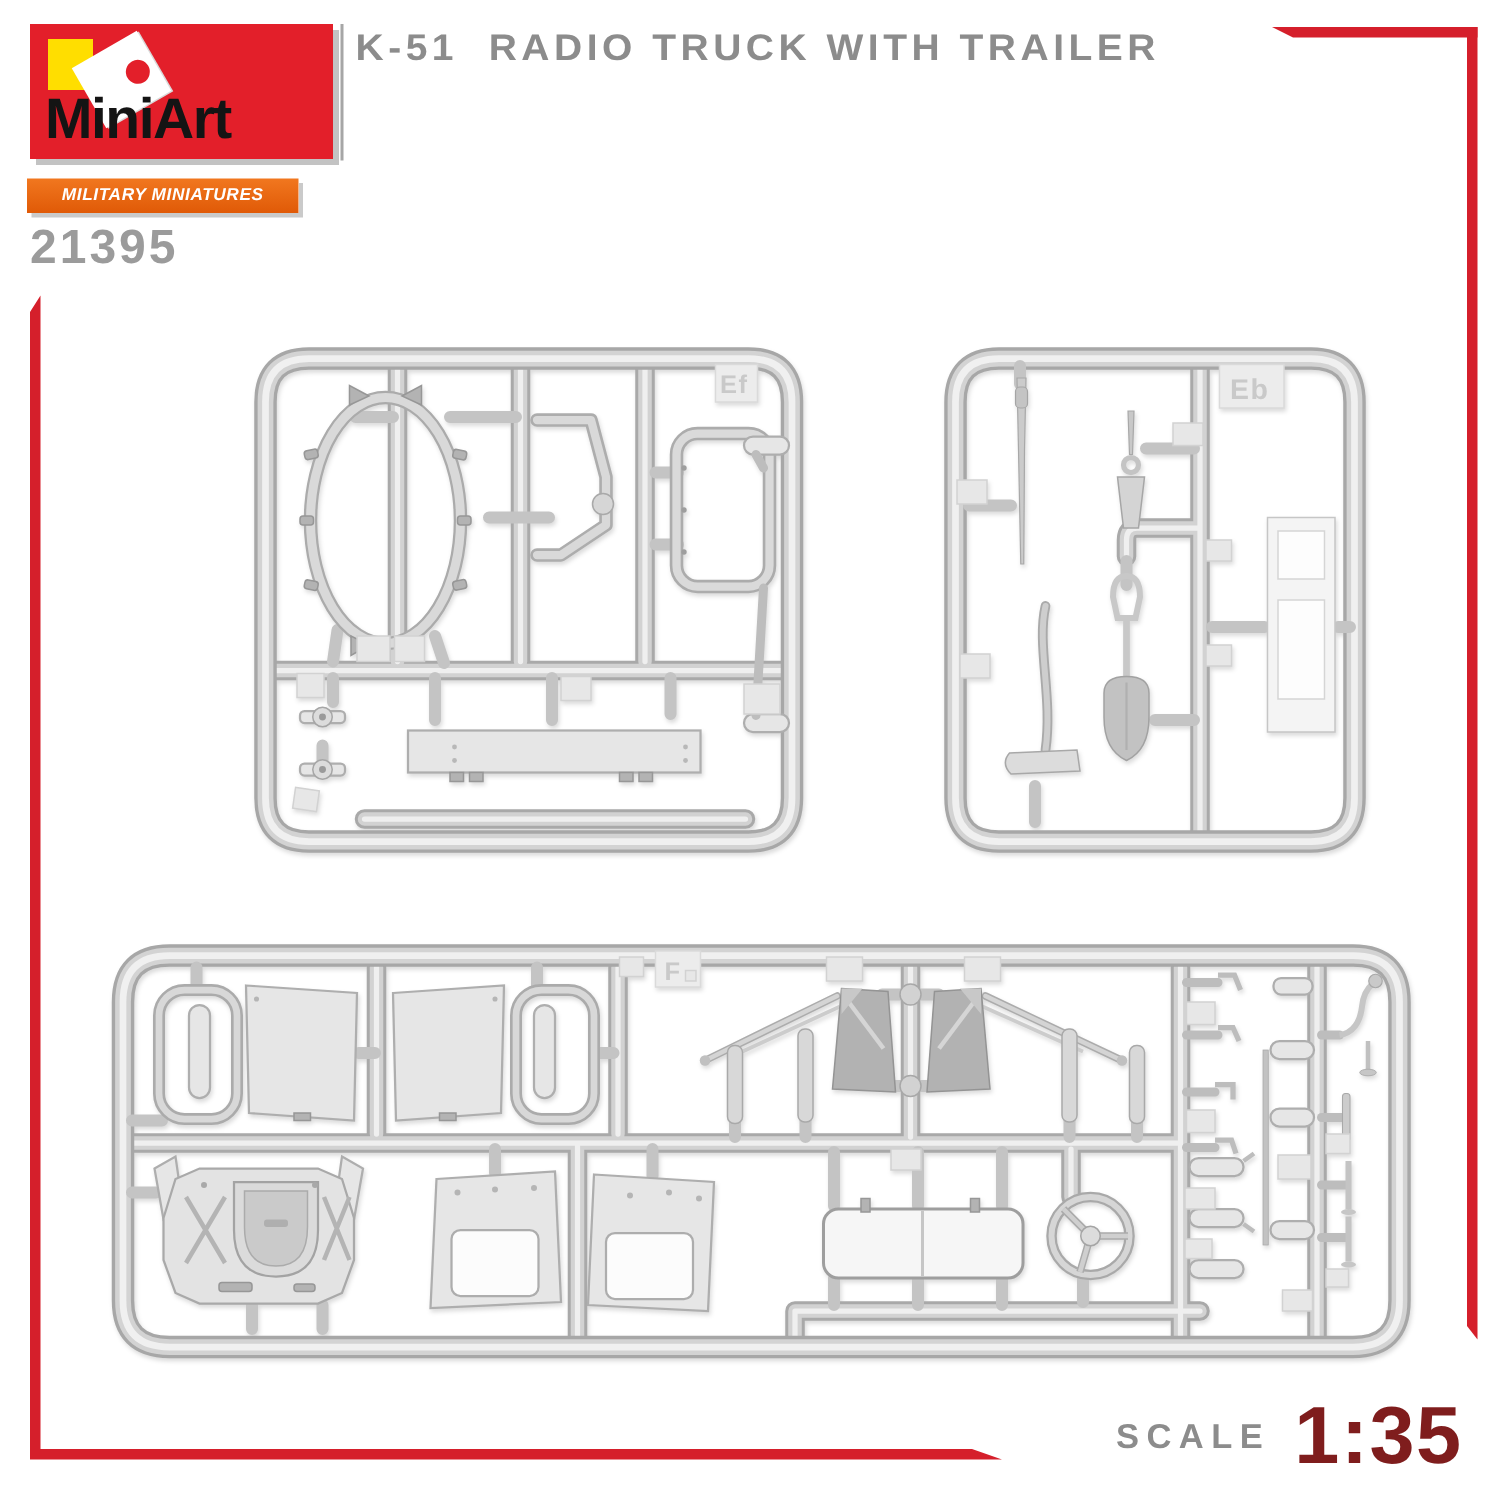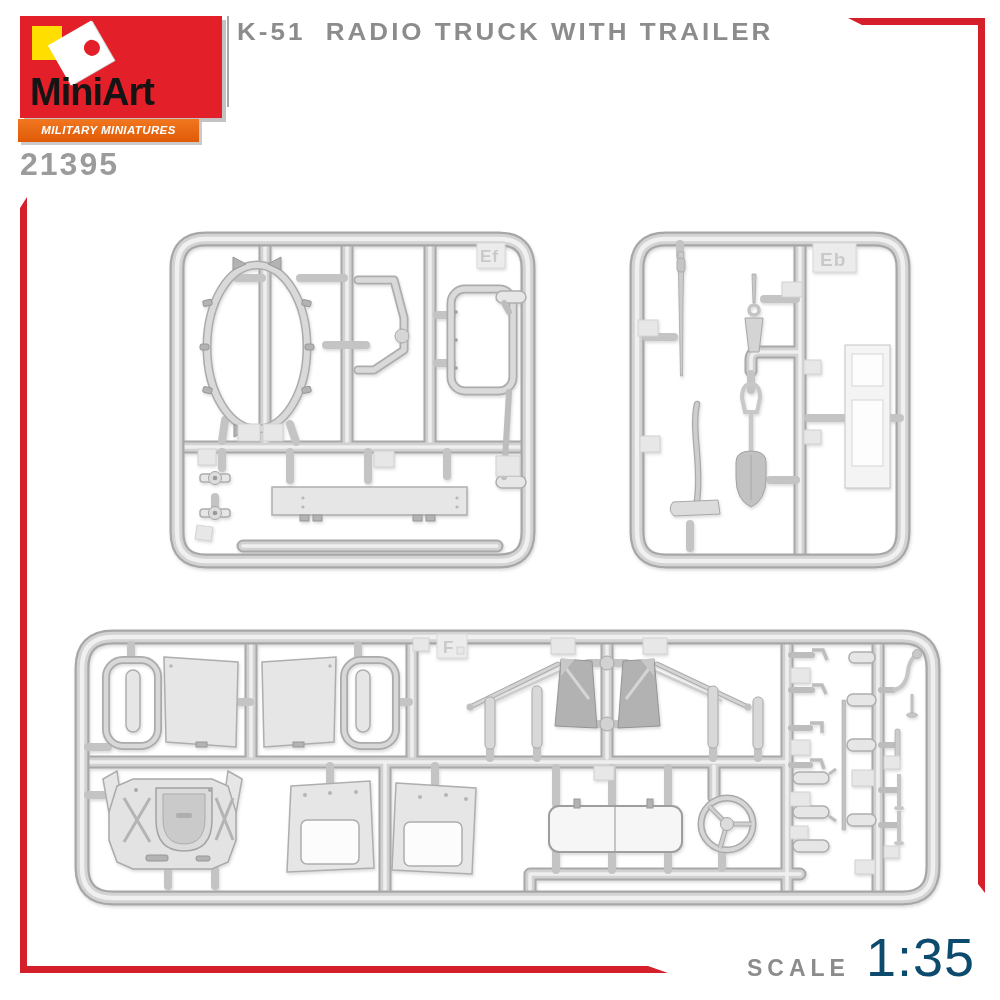--- a/index.html
+++ b/index.html
@@ -1,40 +1,40 @@
 <!DOCTYPE html>
 <html><head>
 <meta charset="utf-8">
 <style>
   html,body{margin:0;padding:0;background:#fff}
   .page{position:relative;width:1000px;height:1000px;background:#FFFFFF;overflow:hidden;
         font-family:"Liberation Sans",sans-serif}
   .gfx{position:absolute;left:0;top:0}
 
   
-  .logo{position:absolute;left:20px;top:16px;width:202px;height:102px;background:#E31F2A;
+  .logo{position:absolute;left:20px;top:16px;width:202px;height:90px;background:#E31F2A;
         box-shadow:4px 4px 0 #C3C3C3}
   .logo-yellow{position:absolute;left:12px;top:10px;width:30px;height:34px;background:#FFDE00}
   .logo-card{position:absolute;left:36px;top:14px;width:50px;height:46px;background:#FFFFFF;
         transform:rotate(-30deg);box-shadow:1px 1px 0 #D9D9D9}
   .logo-dot{position:absolute;right:5px;top:16px;width:16px;height:16px;border-radius:50%;background:#E31F2A}
   .logo-name{position:absolute;left:10px;bottom:4px;font-size:38px;font-weight:bold;color:#141414;
         letter-spacing:-1px}
   .logo-sep{position:absolute;left:227px;top:16px;width:2px;height:91px;background:#A6A6A6}
   .banner{position:absolute;left:18px;top:119px;width:181px;height:23px;
         background:linear-gradient(180deg,#F1771F,#E05A07);box-shadow:3px 3px 0 #CACACA;
         color:#fff;font-size:11.5px;font-weight:bold;font-style:italic;text-align:center;
         line-height:23px;letter-spacing:0.4px}
   .kitnum{position:absolute;left:20px;top:146px;font-size:32px;font-weight:bold;color:#9B9B9B;
         letter-spacing:2px}
   .title{position:absolute;left:237px;top:17px;font-size:26px;font-weight:bold;color:#8C8C8C;
         letter-spacing:3px;white-space:pre;transform:scaleY(0.95);transform-origin:left top}
-  .scale{position:absolute;right:25px;top:933px;display:flex;align-items:flex-end;gap:16px}
+  .scale{position:absolute;right:25px;top:933px;display:flex;align-items:center;gap:16px}
   .scale-label{font-size:23px;font-weight:bold;color:#8C8C8C;letter-spacing:5px}
-  .scale-value{font-size:54px;font-weight:normal;color:#0c4a6e;letter-spacing:1px;line-height:.9}
+  .scale-value{font-size:54px;font-weight:bold;color:#7f1d1d;letter-spacing:1px;line-height:.9}
 
   
   .to{stroke:#A7A7A7;stroke-width:15;fill:none;stroke-linejoin:round;stroke-linecap:round}
   .tm{stroke:#D3D3D3;stroke-width:10.5;fill:none;stroke-linejoin:round;stroke-linecap:round}
   .th{stroke:#F0F0F0;stroke-width:4.5;fill:none;stroke-linejoin:round;stroke-linecap:round}
   .ro{stroke:#A9A9A9;stroke-width:13;fill:none;stroke-linecap:round}
   .rm{stroke:#D2D2D2;stroke-width:9;fill:none;stroke-linecap:round}
   .rh{stroke:#EFEFEF;stroke-width:3.5;fill:none;stroke-linecap:round}
   .ga{stroke:#C4C4C4;stroke-width:8;stroke-linecap:round;fill:none}
   .gs{stroke:#BDBDBD;stroke-width:6;stroke-linecap:round;fill:none}

